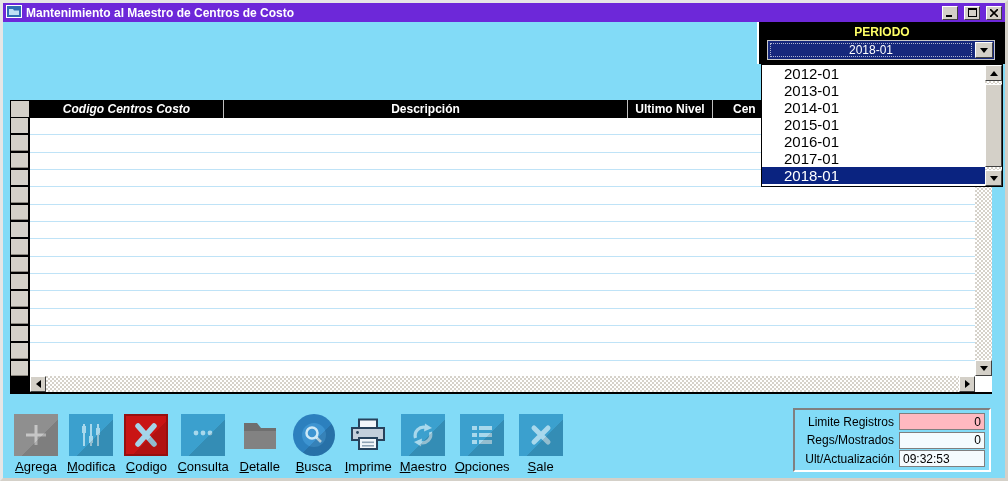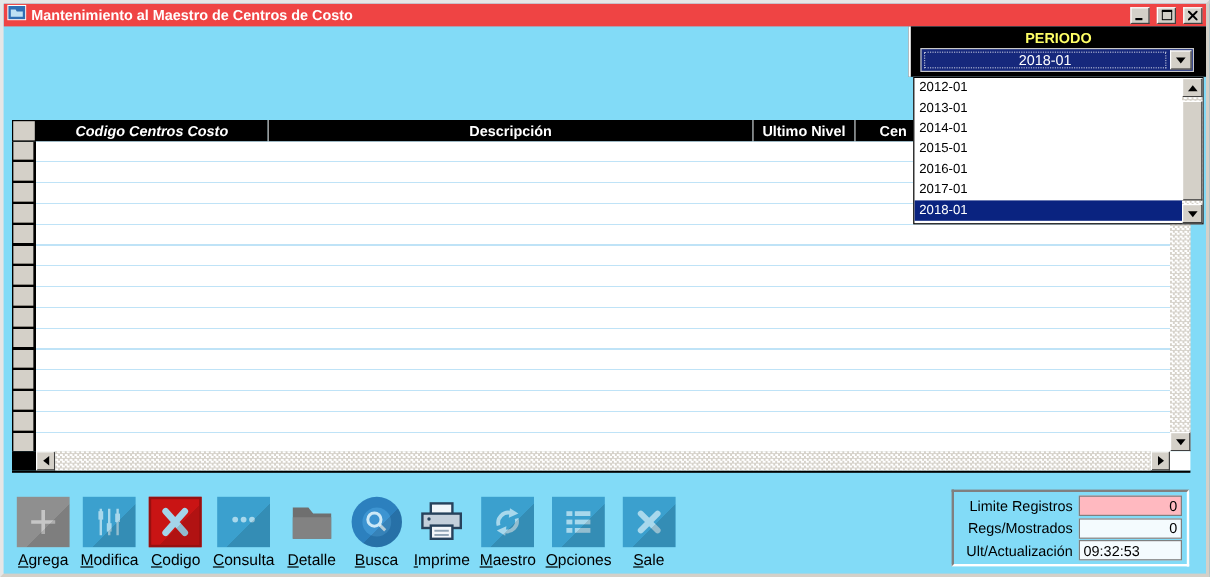--- a/index.html
+++ b/index.html
@@ -9,21 +9,21 @@
     position:relative; width:1008px; height:481px;
     background:#82DBF7;
     border:3px solid #D4D0C8;
     border-top-color:#E6E6E6; border-left-color:#E6E6E6;
     overflow:hidden;
   }
 
   
   .titlebar {
     position:absolute; left:0; top:0; right:0; height:19px;
-    background:#ef4444; display:flex; align-items:center; padding:0 3px; gap:4px;
+    background:#6d28d9; display:flex; align-items:center; padding:0 3px; gap:4px;
   }
   .title-text { color:#FFF; font-weight:bold; font-size:12px; flex:1; white-space:nowrap; }
   .winbtn {
     width:16px; height:14px; background:#D4D0C8;
     border:1px solid; border-color:#FFF #404040 #404040 #FFF;
     display:flex; align-items:center; justify-content:center;
   }
   .winbtn + .winbtn { margin-left:2px; }
   .winbtn svg { display:block; }
 
@@ -51,21 +51,21 @@
   .tri-up   { width:0; height:0; border-left:4px solid transparent; border-right:4px solid transparent; border-bottom:5px solid #000; }
   .tri-left { width:0; height:0; border-top:4px solid transparent; border-bottom:4px solid transparent; border-right:5px solid #000; }
   .tri-right{ width:0; height:0; border-top:4px solid transparent; border-bottom:4px solid transparent; border-left:5px solid #000; }
 
   
   .dropdown {
     position:absolute; left:758px; top:61px; width:242px; height:123px;
     background:#FFF; border:1px solid #000; z-index:21;
   }
   .dd-items { position:absolute; inset:0 17px 0 0; overflow:hidden; list-style:none; }
-  .dd-items li { height:17px; line-height:17px; padding-left:4px; font-size:11px; color:#000; }
+  .dd-items li { height:17px; line-height:17px; padding-left:22px; font-size:15px; color:#000; }
   .dd-items li.selected { background:#0A2380; color:#FFF; }
   .dd-scroll { position:absolute; right:0; top:0; bottom:0; width:17px; display:flex; flex-direction:column; }
   .dither {
     background-color:#D4D0C8;
     background-image:conic-gradient(#FFF 25%, #D6D2CA 25% 50%, #FFF 50% 75%, #D6D2CA 75%);
     background-size:4px 4px;
   }
   .sbtn {
     width:100%; height:16px; flex:none; background:#D4D0C8;
     border:1px solid; border-color:#FFF #404040 #404040 #FFF;

